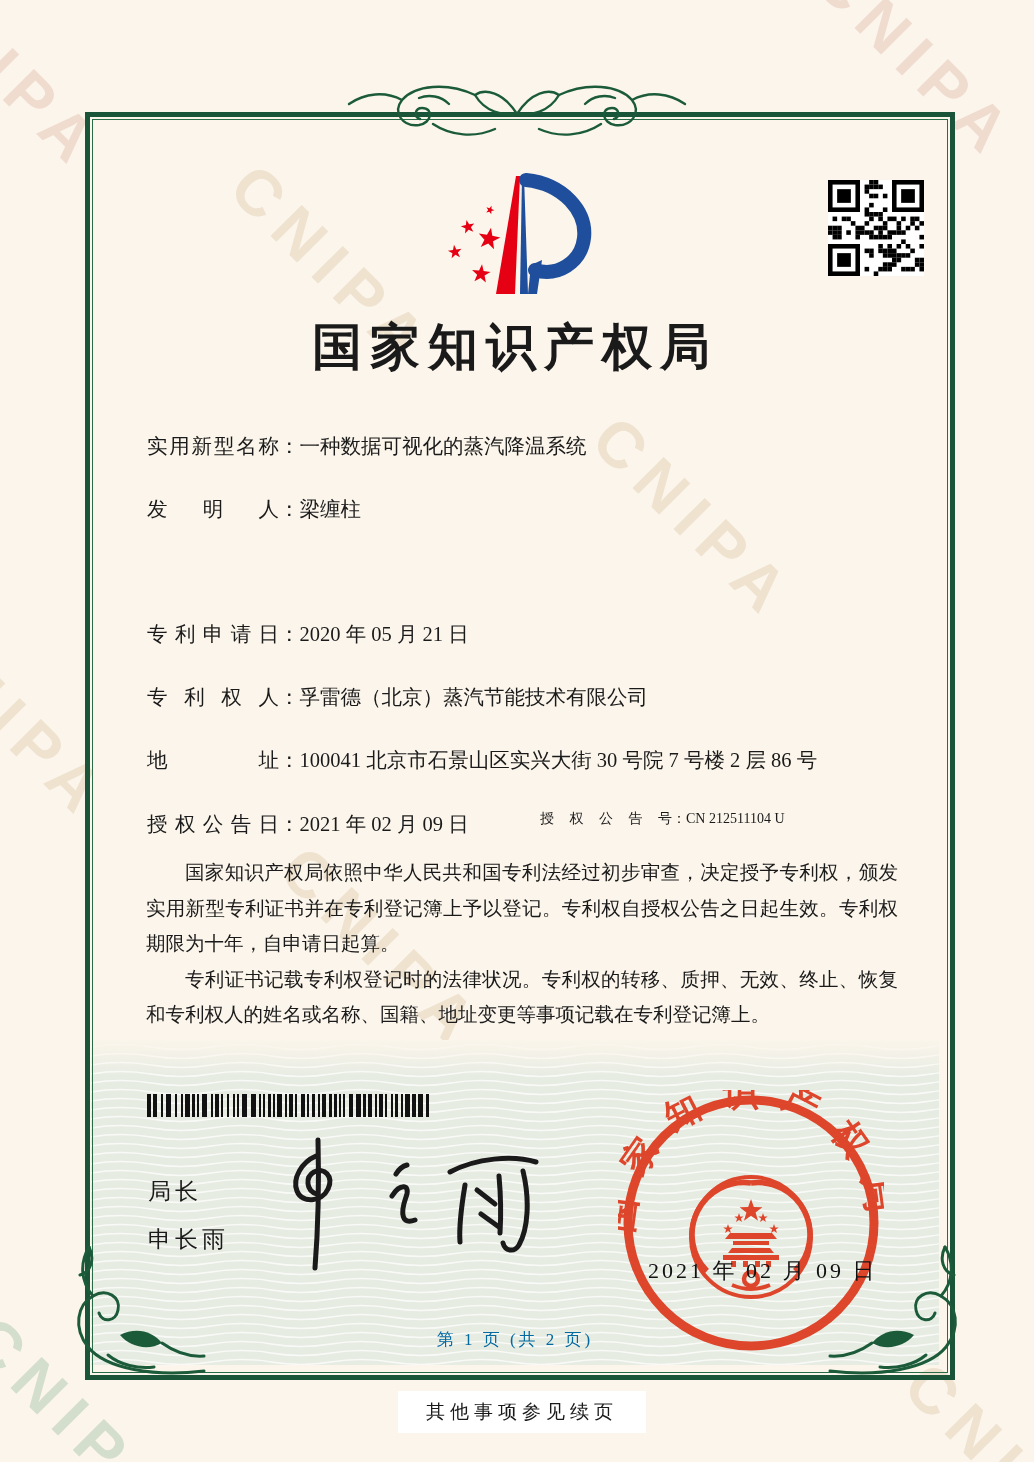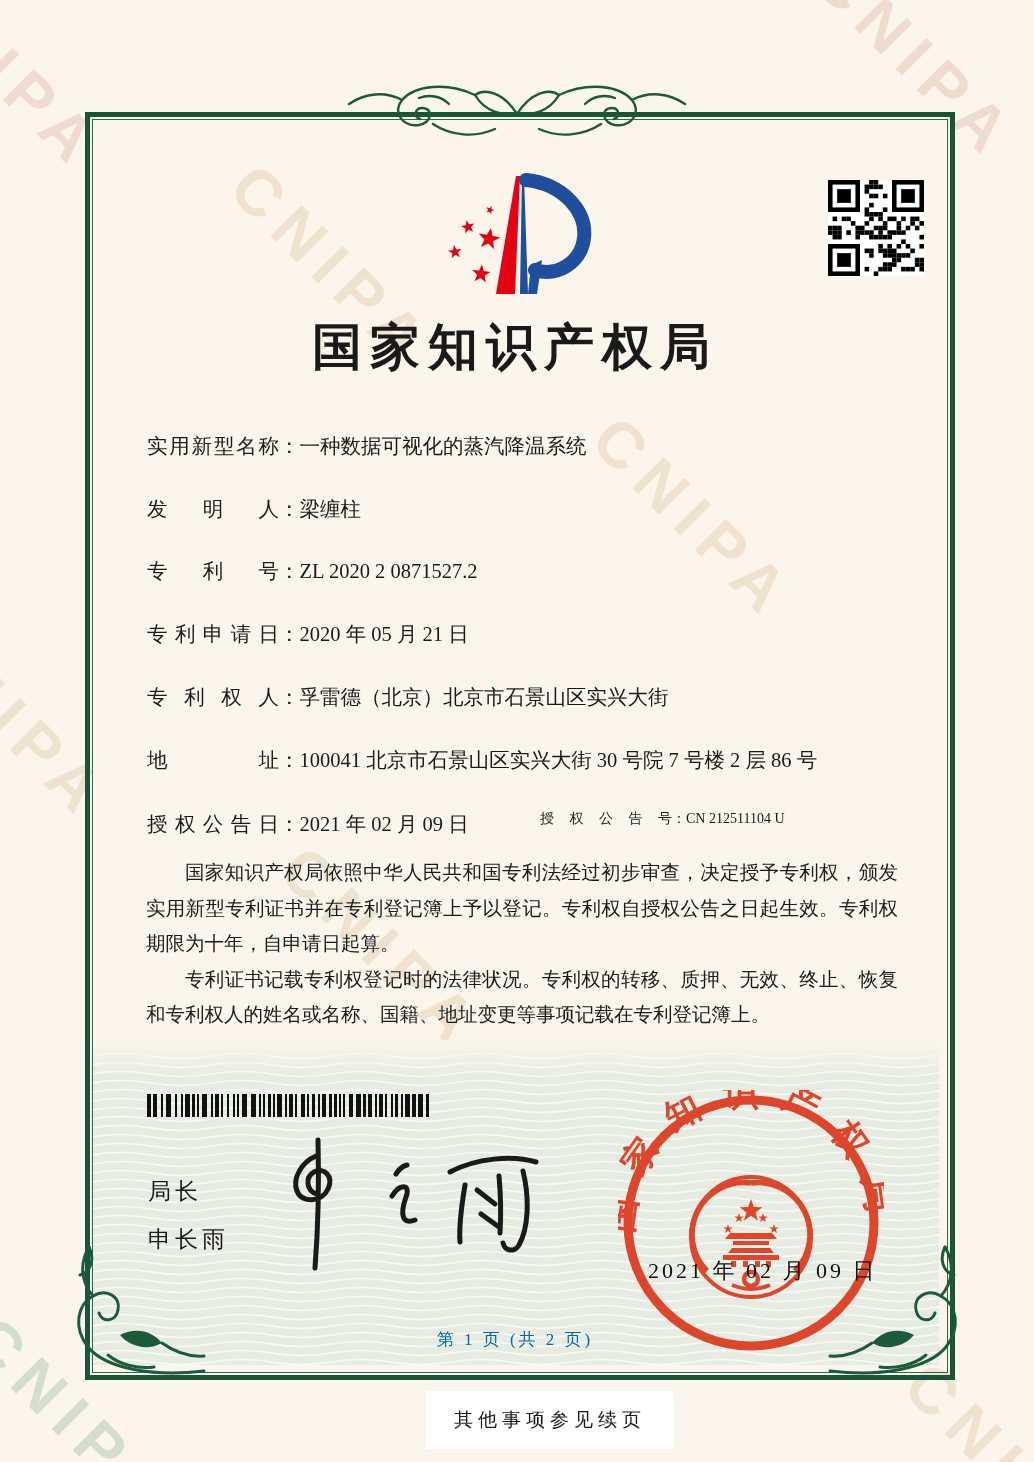--- a/index.html
+++ b/index.html
@@ -43,23 +43,23 @@
              background:linear-gradient(#fbf5eb,rgba(251,245,235,0));z-index:2;}
   .barcode{position:absolute;left:147px;top:1094px;z-index:3;}
   .director{position:absolute;left:148px;top:1176px;font-size:23px;letter-spacing:4px;z-index:3;}
   .director div{margin-bottom:17px;}
   .signature{position:absolute;left:272px;top:1128px;z-index:3;}
   .seal{position:absolute;left:618px;top:1090px;z-index:4;}
   .seal-date{position:absolute;left:648px;top:1256px;font-size:22px;letter-spacing:3px;
              color:#111;z-index:5;white-space:nowrap;}
   .page-info{position:absolute;left:85px;top:1328px;width:860px;text-align:center;
              font-size:17px;letter-spacing:3px;color:#0369a1;z-index:3;}
-  .cont-box{position:absolute;left:398px;top:1391px;width:248px;height:58px;
+  .cont-box{position:absolute;left:398px;top:1391px;width:248px;height:42px;
             background:#ffffff;z-index:2;display:flex;align-items:center;justify-content:center;
-            font-size:19px;letter-spacing:5px;color:#1a1a1a;margin-left:28px;}
+            font-size:19px;letter-spacing:5px;color:#1a1a1a;}
 </style>
 </head>
 <body>
 
 <div class="page">
 
   <div class="wm wm-pink" style="left:-62px;top:-48px;">CNIPA</div>
   <div class="wm wm-pink" style="left:852px;top:-58px;">CNIPA</div>
   <div class="wm wm-beige" style="left:268px;top:150px;">CNIPA</div>
   <div class="wm wm-beige" style="left:630px;top:402px;">CNIPA</div>
@@ -287,28 +287,25 @@
     </svg>
 
   <div class="title">国家知识产权局</div>
 
   <div class="field" style="top:432px;">
     <span class="flabel">实用新型名称</span><span>：</span><span class="fvalue">一种数据可视化的蒸汽降温系统</span>
   </div>
   <div class="field" style="top:495px;">
     <span class="flabel">发明人</span><span>：</span><span class="fvalue">梁缠柱</span>
   </div>
-  <div class="field" style="top:557px;">
-    <span class="flabel">专利号</span><span>：</span><span class="fvalue">ZL 2020 2 0871527.2</span>
-  </div>
   <div class="field" style="top:620px;">
     <span class="flabel">专利申请日</span><span>：</span><span class="fvalue">2020 年 05 月 21 日</span>
   </div>
   <div class="field" style="top:683px;">
-    <span class="flabel">专利权人</span><span>：</span><span class="fvalue">孚雷德（北京）北京市石景山区实兴大街</span>
+    <span class="flabel">专利权人</span><span>：</span><span class="fvalue">孚雷德（北京）蒸汽节能技术有限公司</span>
   </div>
   <div class="field" style="top:746px;">
     <span class="flabel">地址</span><span>：</span><span class="fvalue">100041  北京市石景山区实兴大街 30 号院 7 号楼 2 层 86 号</span>
   </div>
   <div class="field" style="top:810px;">
     <span class="flabel">授权公告日</span><span>：</span><span class="fvalue">2021 年 02 月 09 日</span>
   </div>
   <div class="field2" style="top:810px;">
     <span class="flabel">授权公告号</span><span>：</span><span class="fvalue">CN 212511104 U</span>
   </div>

